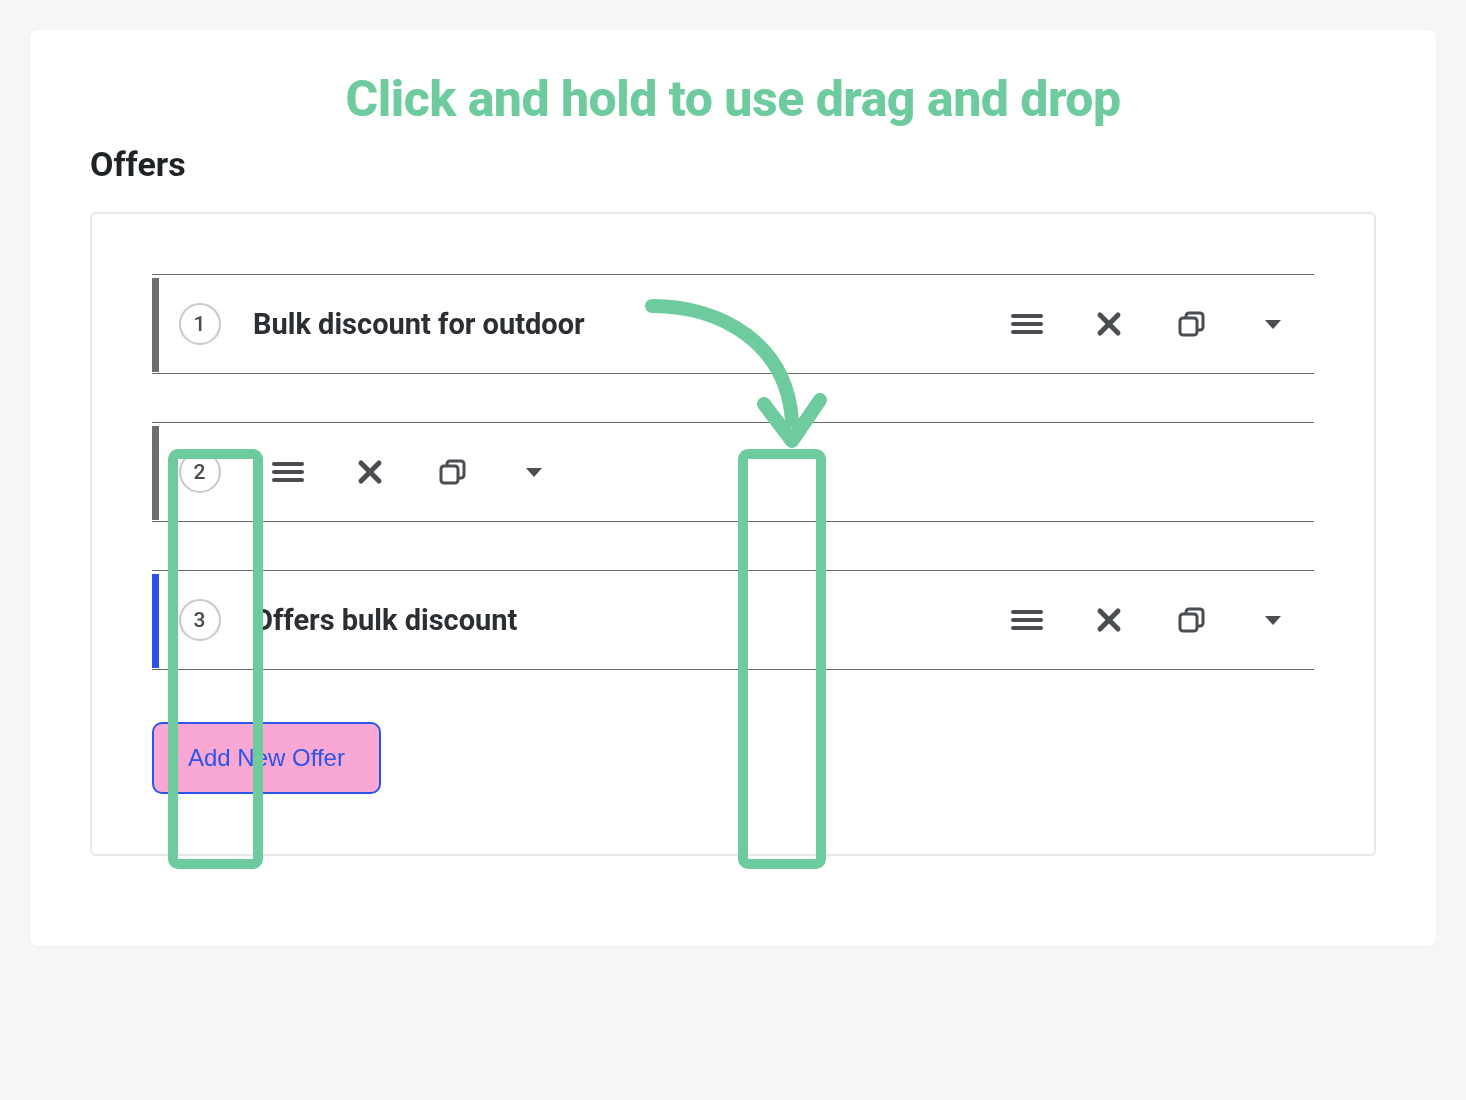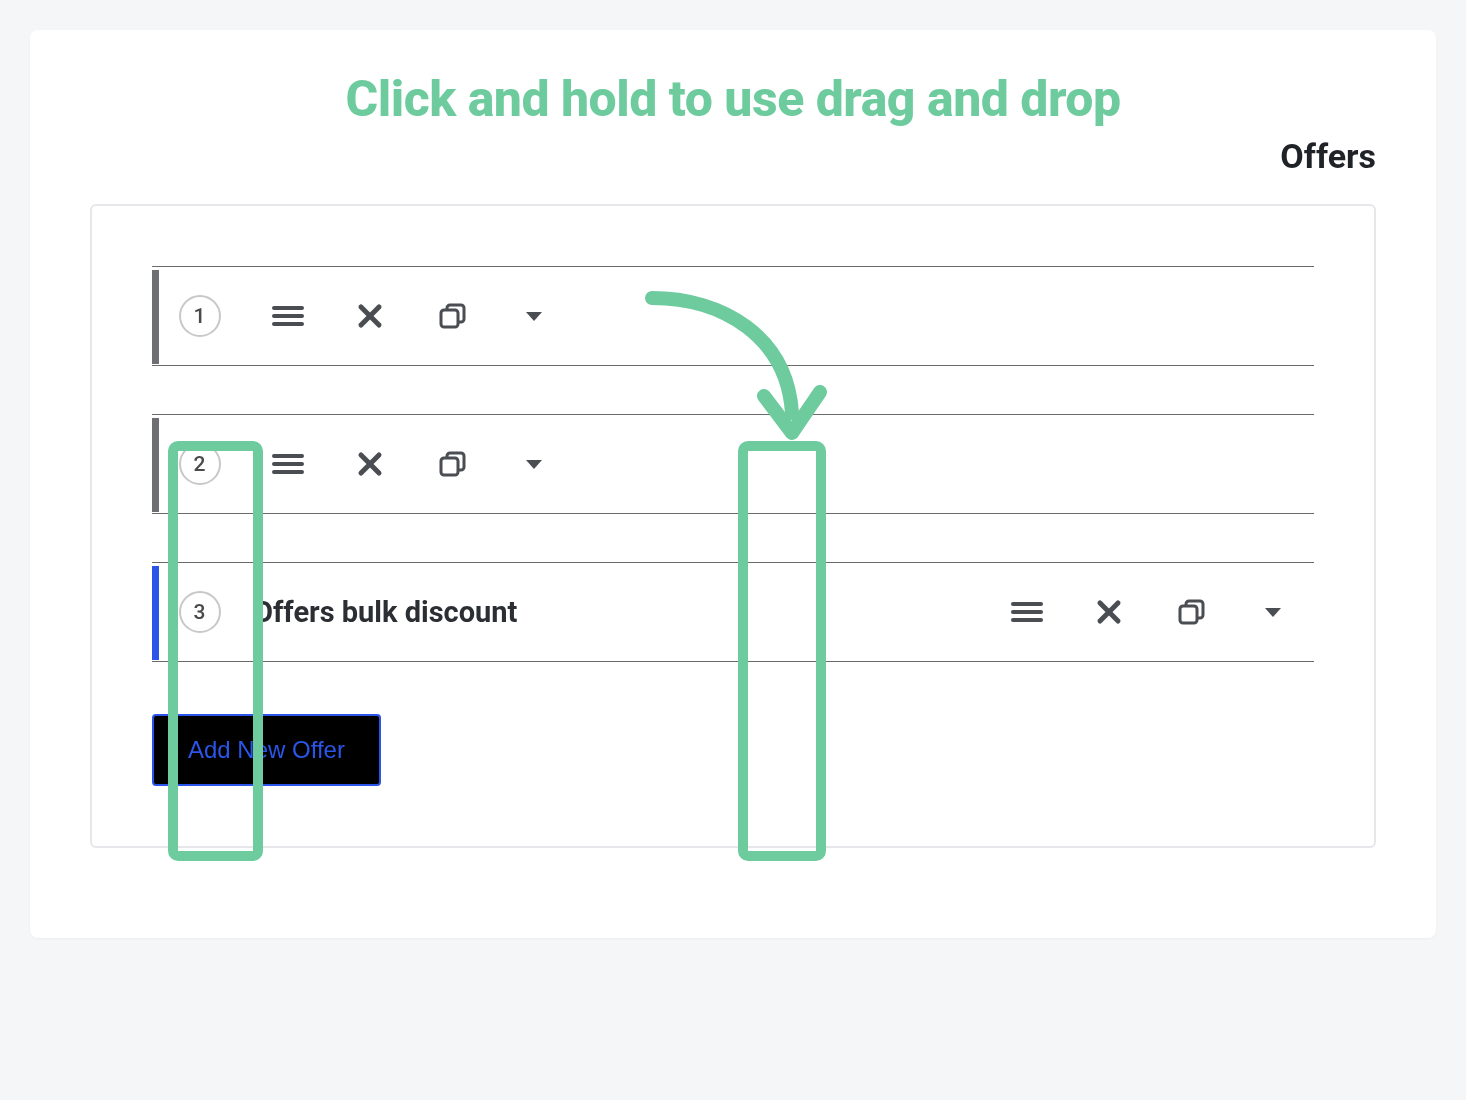--- a/index.html
+++ b/index.html
@@ -19,30 +19,29 @@
       border-radius: 8px;
       box-shadow: 0 1px 3px rgba(0,0,0,0.04);
       padding: 40px 60px 90px 60px;
       position: relative;
     }
     .annotation-title {
       color: #6dcb9e;
       font-size: 50px;
       font-weight: 800;
       text-align: center;
-      margin-bottom: 8px;
+      margin-bottom: 16px;
       letter-spacing: -0.5px;
     }
     .section-title {
       font-size: 34px;
       font-weight: 700;
       color: #1f2328;
       margin-bottom: 28px;
       margin-top: 8px;
-      text-align: right;
     }
     .panel {
       border: 2px solid #e5e7ea;
       border-radius: 6px;
       padding: 60px 60px 60px 60px;
       position: relative;
     }
     .offers-list {
       display: flex;
       flex-direction: column;
@@ -141,22 +140,22 @@
       height: 170px;
       pointer-events: none;
       z-index: 6;
     }
     .add-btn {
       display: inline-flex;
       align-items: center;
       justify-content: center;
       border: 2px solid #2a55e8;
       color: #2a55e8;
-      background: #000000;
-      border-radius: 4px;
+      background: #f9a8d4;
+      border-radius: 10px;
       font-size: 24px;
       font-weight: 500;
       padding: 20px 34px;
       cursor: pointer;
     }
   </style>
 </head>
 <body>
 
 <div class="card">
@@ -175,20 +174,21 @@
       <path d="M 132 108 L 160 145 L 188 104" stroke="#6dcb9e" stroke-width="14" fill="none" stroke-linecap="round" stroke-linejoin="round"></path>
     </svg>
 
     <div class="offers-list">
 
       <div class="offer-row">
         <div class="side-indicator gray"></div>
         <div class="num-cell">
           <div class="num-badge">1</div>
         </div>
+        <div class="title-cell">Bulk discount for outdoor</div>
         <div class="actions-cell">
           <div class="action-btn drag">
             <svg viewBox="0 0 32 24">
                 <line x1="2" y1="4" x2="30" y2="4" stroke="#4a4d52" stroke-width="4" stroke-linecap="round"></line>
                 <line x1="2" y1="12" x2="30" y2="12" stroke="#4a4d52" stroke-width="4" stroke-linecap="round"></line>
                 <line x1="2" y1="20" x2="30" y2="20" stroke="#4a4d52" stroke-width="4" stroke-linecap="round"></line>
               </svg>
           </div>
           <div class="action-btn close">
             <svg viewBox="0 0 26 26">

